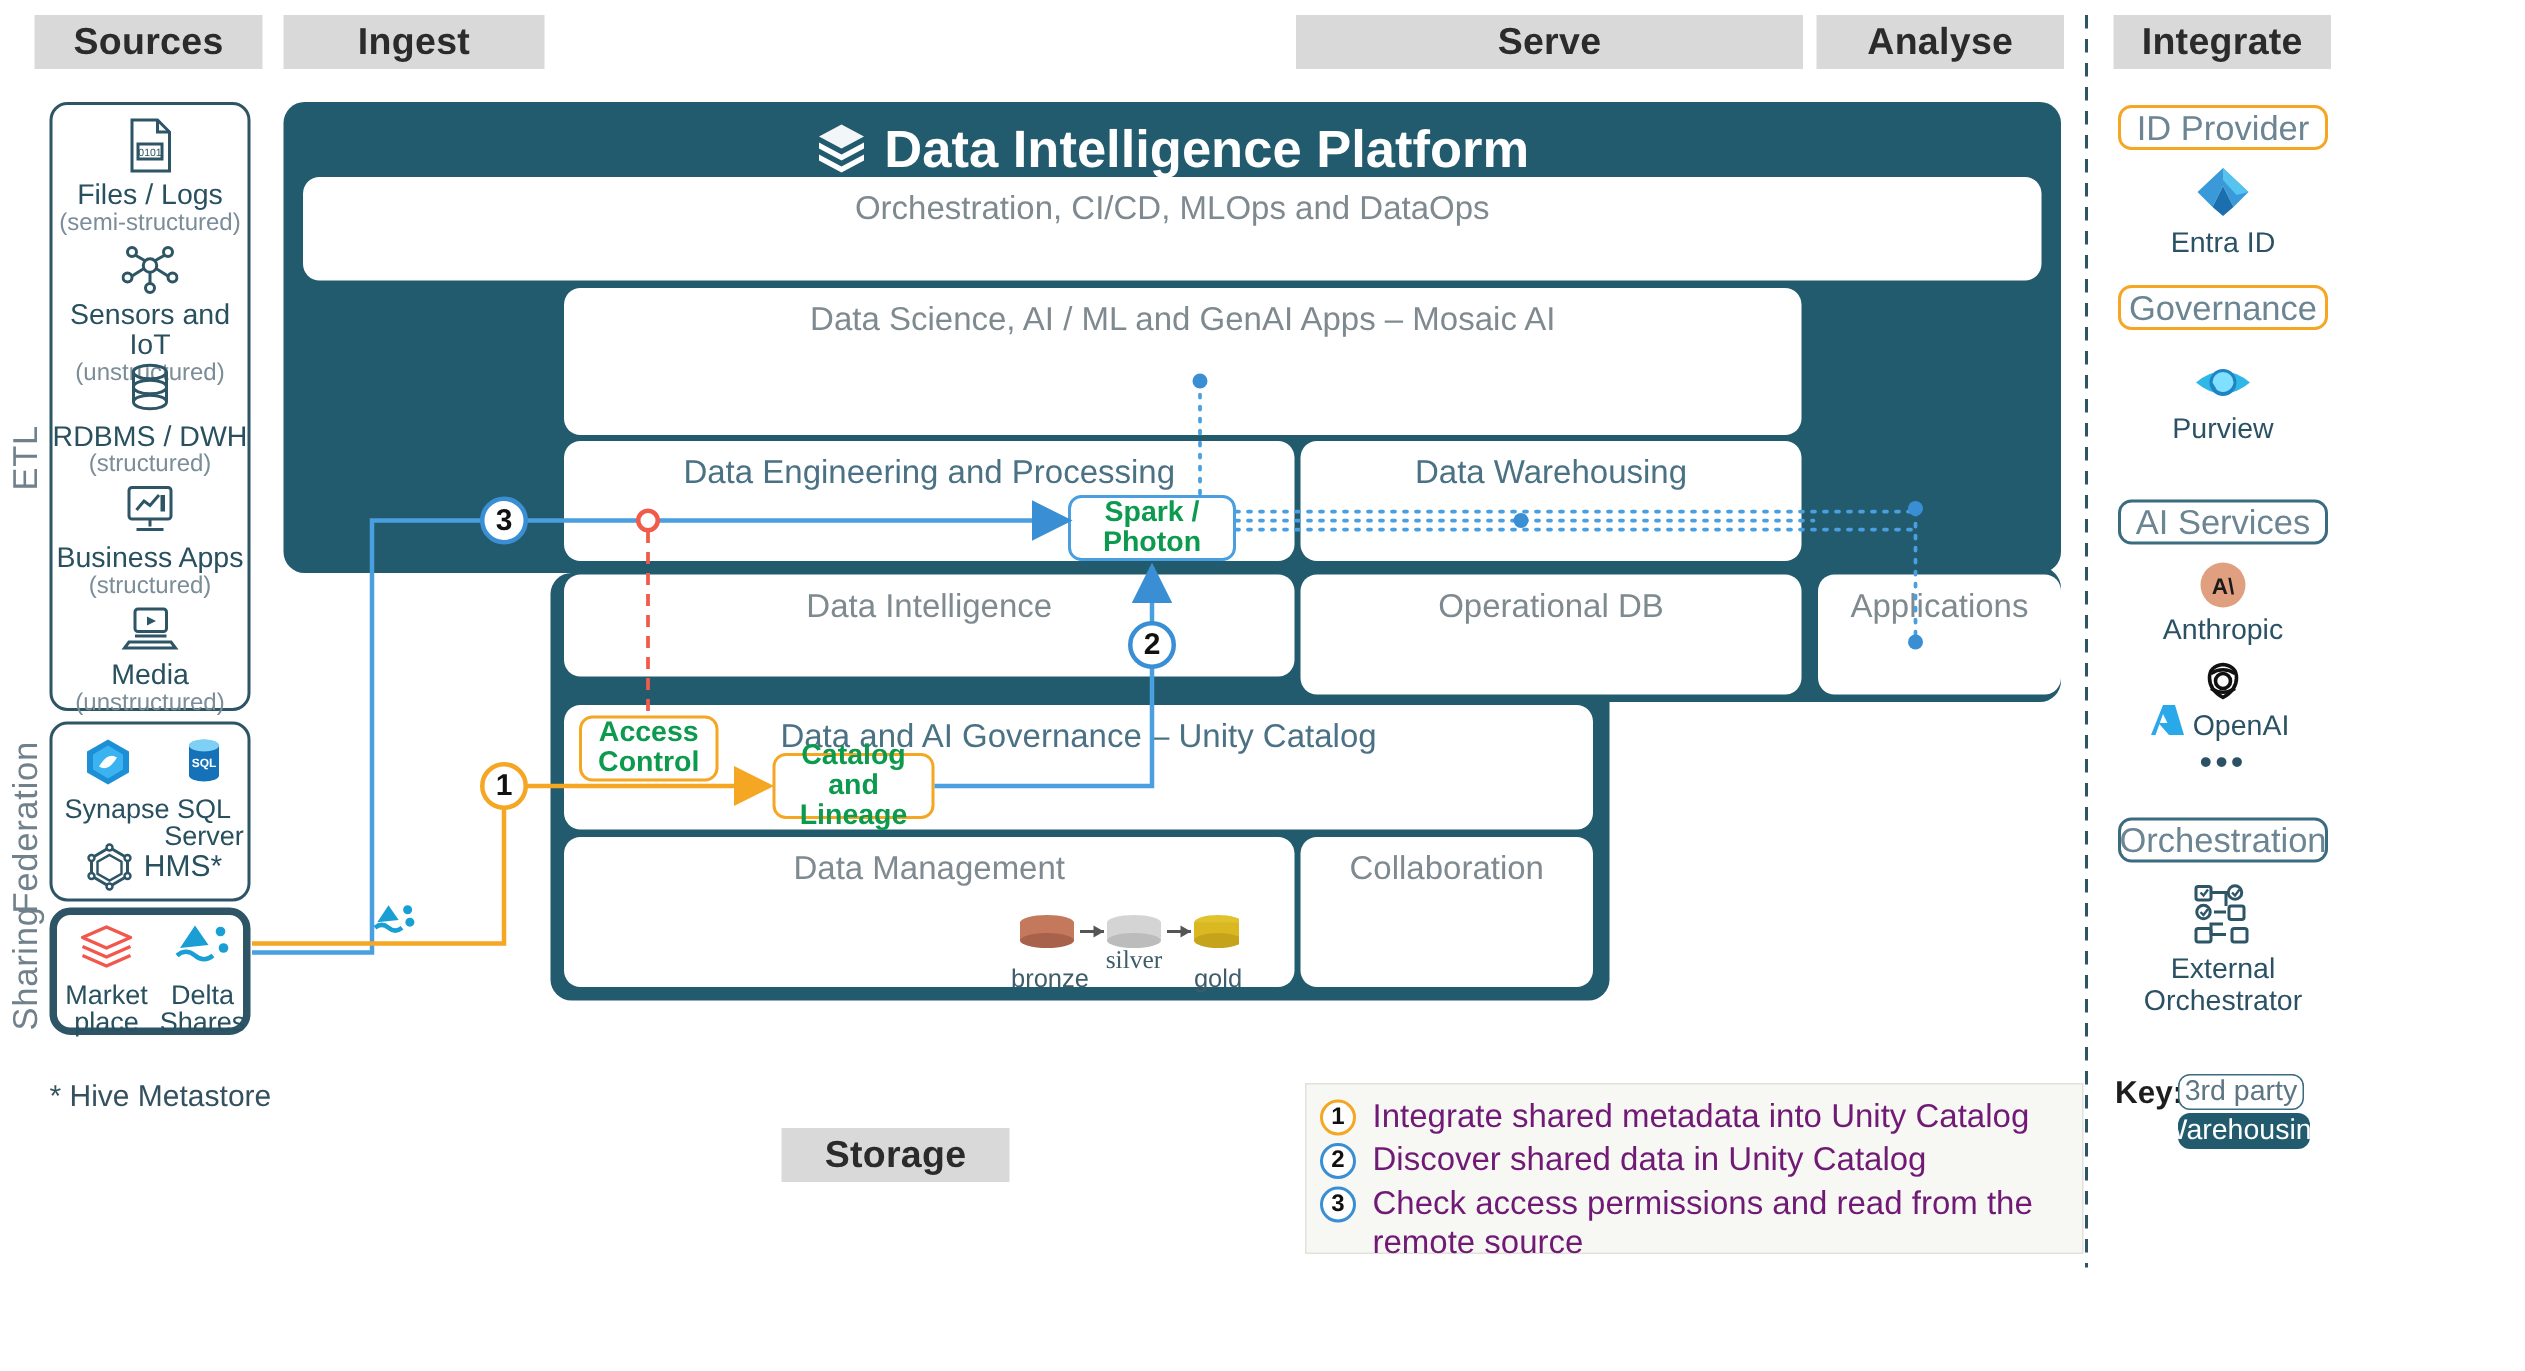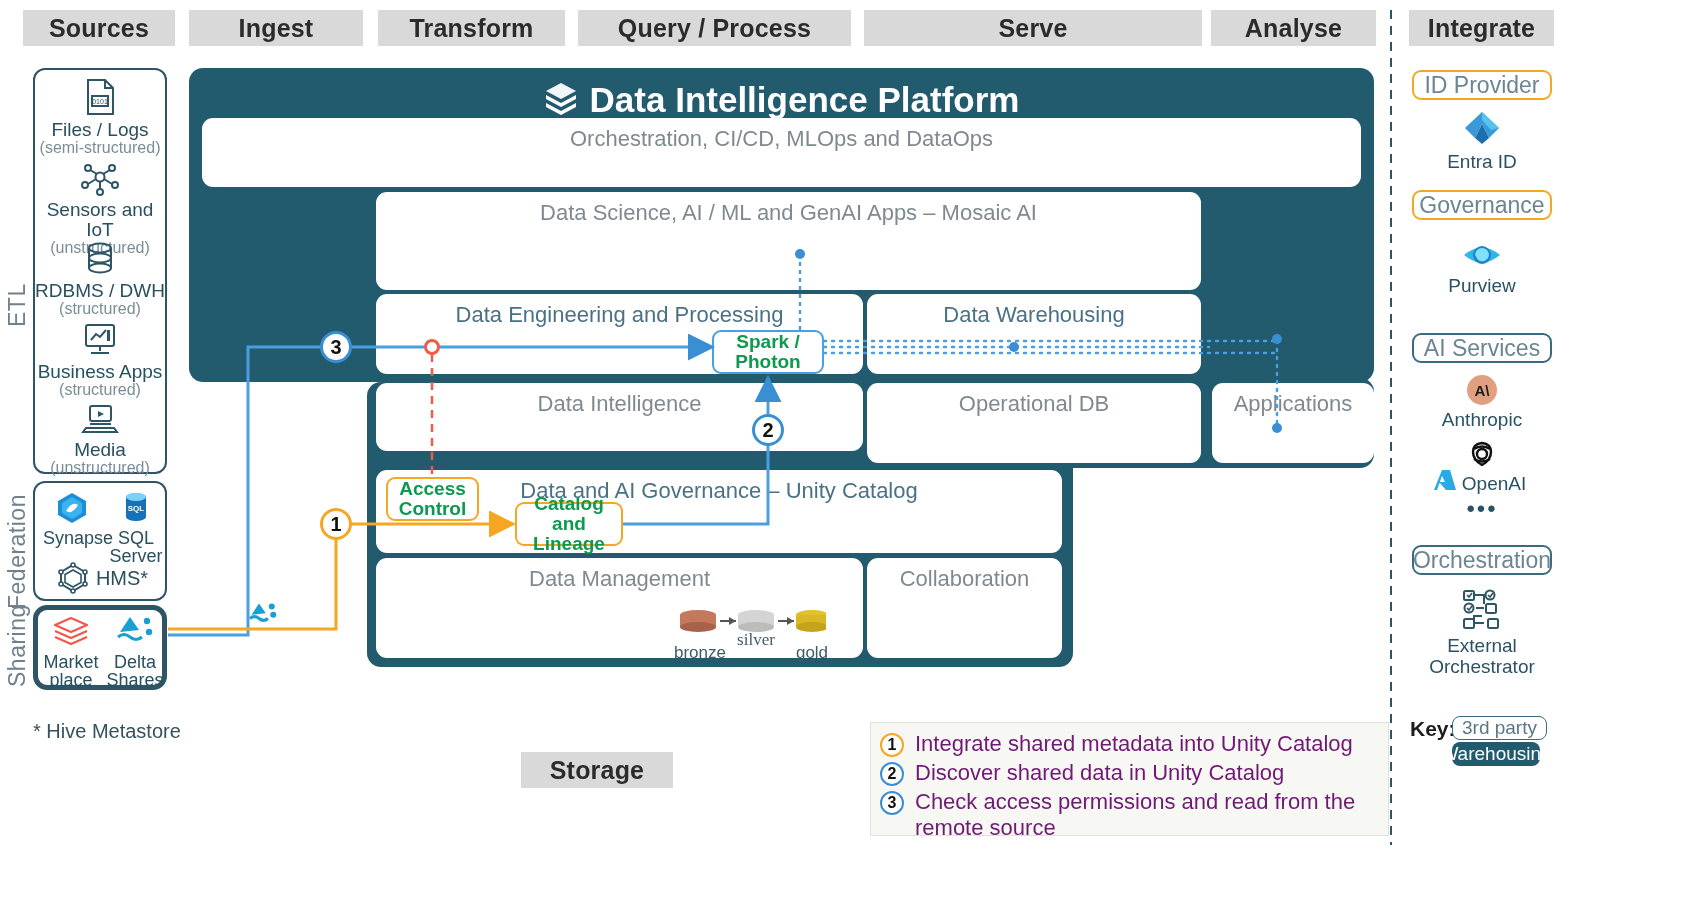--- a/index.html
+++ b/index.html
@@ -137,22 +137,20 @@
 
   svg.overlay { position:absolute; left:0; top:0; width:1683px; height:914px; pointer-events:none; }
 </style>
 </head>
 <body>
 
 <div id="stage">
 
   <div class="colhdr" style="left:23px;top:10px;width:152px;">Sources</div>
   <div class="colhdr" style="left:189px;top:10px;width:174px;">Ingest</div>
-  <div class="colhdr" style="left:378px;top:10px;width:187px;">Transform</div>
-  <div class="colhdr" style="left:578px;top:10px;width:273px;">Query / Process</div>
   <div class="colhdr" style="left:864px;top:10px;width:338px;">Serve</div>
   <div class="colhdr" style="left:1211px;top:10px;width:165px;">Analyse</div>
   <div class="colhdr" style="left:1409px;top:10px;width:145px;">Integrate</div>
 
   <div class="rail" style="left:4px;top:240px;height:130px;width:26px;">ETL</div>
   <div class="rail" style="left:4px;top:482px;height:140px;width:26px;">Federation</div>
   <div class="rail" style="left:4px;top:600px;height:92px;width:26px;">Sharing</div>
 
   <div class="srcbox" style="left:33px;top:68px;width:134px;height:406px;">
 
@@ -468,21 +466,21 @@
       <g stroke="#2d5566" stroke-width="1.6" fill="none">
         <polyline points="9,7 11,9 14,5"></polyline>
         <polyline points="9,20 11,22 14,18"></polyline>
         <polyline points="30,7 32,9 35,5"></polyline>
       </g>
     </svg>
     <div class="ilabel" style="position:relative;">External<br>Orchestrator</div>
   </div>
 
   <div class="keybox" style="left:1410px;top:717px;">Key:</div>
-  <div class="keytag third" style="left:1452px;top:716px;width:95px;height:24px;text-align:right;">3rd party</div>
+  <div class="keytag third" style="left:1452px;top:716px;width:84px;height:24px;text-align:right;">3rd party</div>
   <div class="keytag dbx" style="left:1452px;top:742px;width:88px;height:24px;">Warehousing</div>
 
   <div class="legendbox" style="left:870px;top:722px;width:519px;height:114px;"></div>
 
   <div class="legrow" style="left:880px;top:731px;width:500px;">
     <span class="numcircle" style="width:24px;height:24px;border:2.5px solid #f5a623;font-size:16px;margin-top:2px;">1</span>
     <span class="legtext">Integrate shared metadata into Unity Catalog</span>
   </div>
 
   <div class="legrow" style="left:880px;top:760px;width:500px;">

